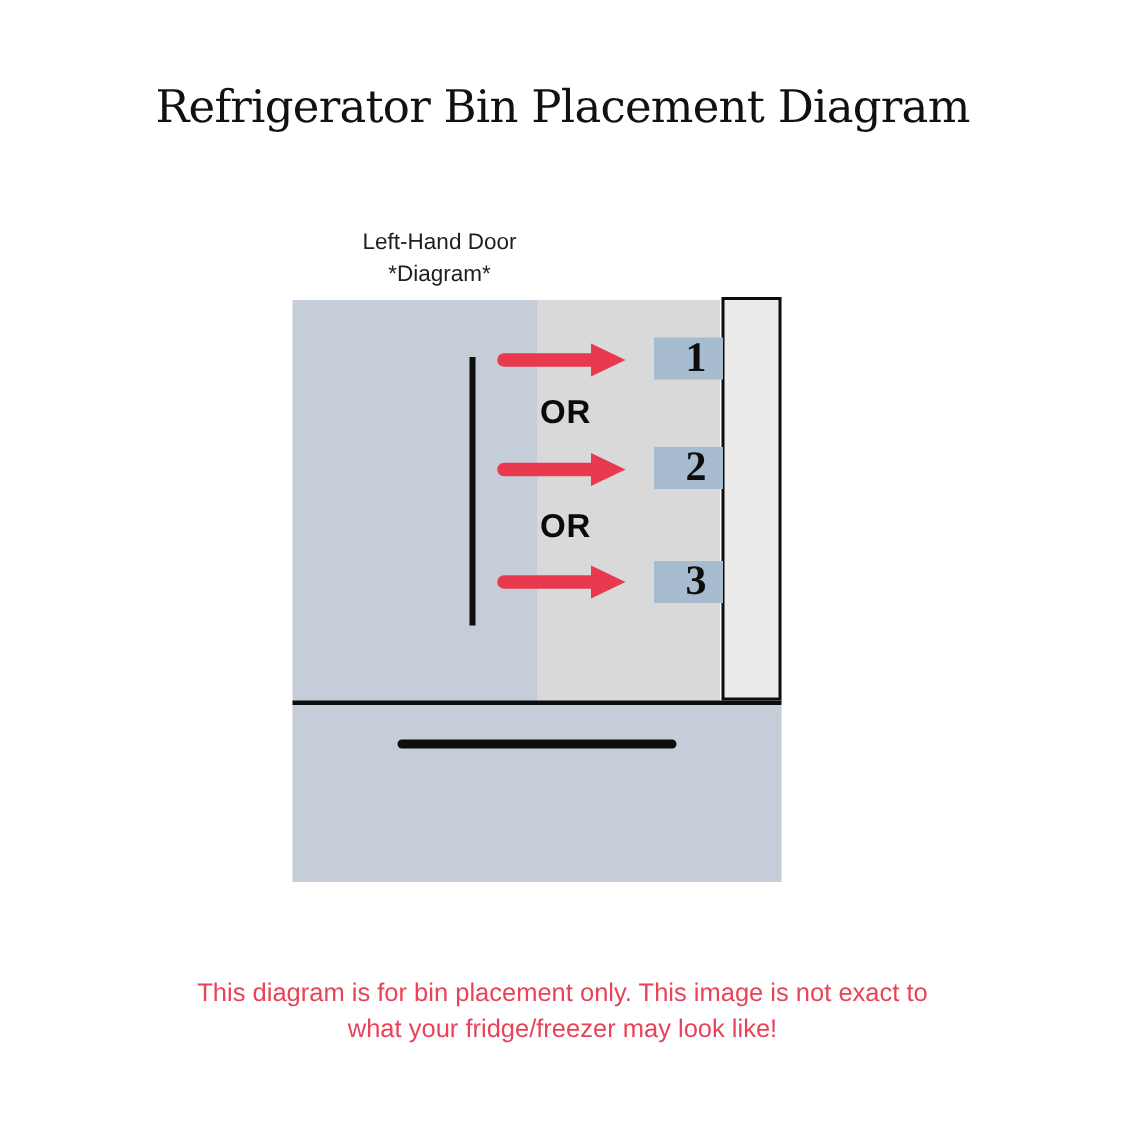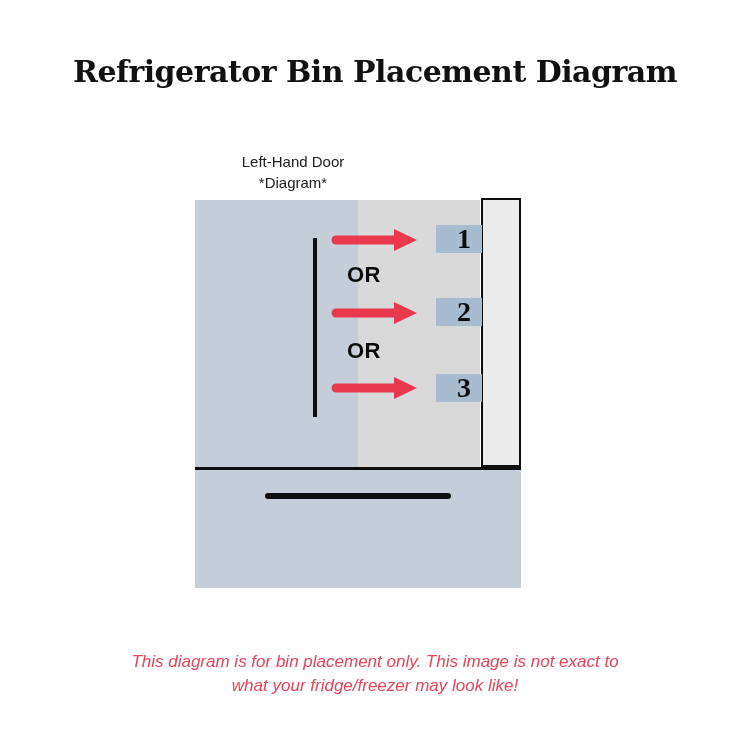--- a/index.html
+++ b/index.html
@@ -3,21 +3,21 @@
 <meta charset="utf-8">
 <style>
   html,body{margin:0;padding:0;background:#ffffff;}
   .canvas{
     position:relative;width:750px;height:750px;background:#ffffff;
     font-family:"Liberation Sans",sans-serif;overflow:hidden;
   }
   .page-title{
     position:absolute;top:54px;left:0;width:750px;margin:0;
     text-align:center;font-family:"DejaVu Serif","Liberation Serif",serif;
-    font-weight:700;font-size:30px;letter-spacing:-0.5px;color:#111111;
+    font-weight:400;font-size:30px;letter-spacing:-0.5px;color:#111111;
   }
   .door-label{
     position:absolute;top:135px;transform:translateX(-50%);
     text-align:center;font-size:15px;line-height:21px;color:#202020;margin-top:16px;
   }
   .door-label.left{left:293px;}
   .door-label.right{left:440px;}
 
   
   .fridge{position:absolute;left:195px;top:198px;width:327px;height:392px;}
@@ -30,38 +30,38 @@
   .freezer-handle{position:absolute;left:70px;top:23px;width:186px;height:6px;background:var(--line-black);border-radius:3px;}
 
   .arrow{position:absolute;width:88px;height:26px;}
   .arrow-shaft{stroke:var(--arrow-red);stroke-width:9;stroke-linecap:round;}
   .arrow-head{fill:var(--arrow-red);}
   .arrow.a1{left:135px;top:29px;}
   .arrow.a2{left:135px;top:102px;}
   .arrow.a3{left:135px;top:177px;}
 
   .or-label{
-    position:absolute;left:169px;transform:translateX(-50%);
+    position:absolute;left:182px;transform:translateX(-50%);
     font-weight:700;font-size:22px;letter-spacing:0.5px;color:#0a0a0a;
   }
   .or-label.o1{top:64px;}
   .or-label.o2{top:140px;}
 
   .bin{
     position:absolute;left:241px;width:46px;height:28px;background:var(--bin-blue);
     display:flex;align-items:center;justify-content:center;padding-left:10px;box-sizing:border-box;
     font-family:"Liberation Serif",serif;font-weight:700;font-size:28px;line-height:1;color:#0d0d0d;
   }
   .bin.b1{top:27px;}
   .bin.b2{top:100px;}
   .bin.b3{top:176px;}
 
   .disclaimer{
     position:absolute;left:0;top:650px;width:750px;text-align:center;
-    font-style:italic;font-size:17px;line-height:24px;color:var(--disclaimer-red);
+    font-size:17px;line-height:24px;color:var(--disclaimer-red);
   }
 </style>
 </head>
 <body>
 
 <div class="canvas">
 
   <h1 class="page-title">Refrigerator Bin Placement Diagram</h1>
 
   <div class="door-label left">

